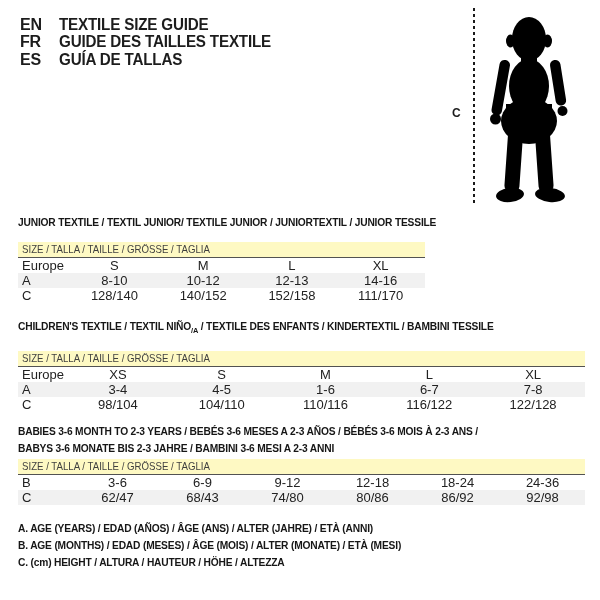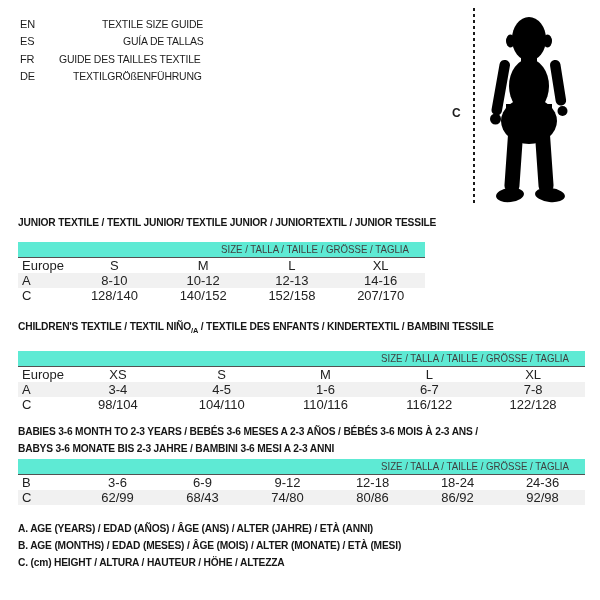--- a/index.html
+++ b/index.html
@@ -3,43 +3,43 @@
 <meta charset="utf-8">
 <style>
   html, body { margin: 0; padding: 0; }
   body { width: 600px; height: 600px; background: #ffffff; overflow: hidden; }
   .canvas {
     position: relative; width: 600px; height: 600px; background: #ffffff;
     font-family: "Liberation Sans", sans-serif; color: #1c1c1c;
   }
   
   .lang-list { position: absolute; left: 20px; top: 16px; }
-  .lang-row { display: flex; line-height: 17.4px; font-size: 11px; font-weight: 400; letter-spacing: -0.2px; justify-content: space-between; }
+  .lang-row { display: flex; line-height: 17.4px; font-size: 16px; font-weight: 700; letter-spacing: -0.2px; }
   .lang-code { width: 39px; flex: 0 0 39px; }
   .lang-label { transform: scaleX(0.95); transform-origin: left center; white-space: nowrap; }
   
   .measure-line {
     position: absolute; left: 473px; top: 8px; width: 2px; height: 198px;
     background: repeating-linear-gradient(to bottom, #1a1a1a 0 3px, transparent 3px 6px);
   }
   .measure-label { position: absolute; left: 452px; top: 106px; font-size: 12px; font-weight: 700; }
   .baby-svg { position: absolute; left: 484px; top: 8px; }
   
   .sec-title {
     position: absolute; left: 18px; font-size: 11px; font-weight: 700;
     letter-spacing: -0.2px; line-height: 17px; white-space: nowrap;
     transform: scaleX(0.93); transform-origin: left top; color: #161616;
   }
   .sub-a { font-size: 8px; position: relative; top: 2.5px; }
   
   .tbl { position: absolute; left: 18px; }
   .thead {
-    height: 15px; line-height: 15px; background: #5eead4;
+    height: 15px; line-height: 15px; background: #fef9c3;
     border-bottom: 1px solid #525252; color: #3f3f3f; font-size: 10.5px;
-    padding-left: 4px; white-space: nowrap; overflow: hidden; text-align: right;
+    padding-left: 4px; white-space: nowrap; overflow: hidden;
   }
   .thead .condense { display: inline-block; transform: scaleX(0.92); transform-origin: left center; }
   .trow { display: grid; grid-template-columns: var(--cols); height: 15px; line-height: 15px; font-size: 13px; color: #222222; }
   .trow.shaded { background: #f1f1f1; }
   .cl { text-align: left; padding-left: 4px; }
   .cv { text-align: center; }
   
   .footnotes { position: absolute; left: 18px; top: 520px; }
   .footnote {
     font-size: 11px; font-weight: 700; line-height: 16.8px; letter-spacing: -0.2px;
@@ -50,30 +50,26 @@
 <body>
 
 <div class="canvas">
 
   <div class="lang-list">
     <div class="lang-row">
       <span class="lang-code">EN</span>
       <span class="lang-label">TEXTILE SIZE GUIDE</span>
     </div>
     <div class="lang-row">
-      <span class="lang-code">ES</span>
-      <span class="lang-label">GUÍA DE TALLAS</span>
-    </div>
-    <div class="lang-row">
       <span class="lang-code">FR</span>
       <span class="lang-label">GUIDE DES TAILLES TEXTILE</span>
     </div>
     <div class="lang-row">
-      <span class="lang-code">DE</span>
-      <span class="lang-label">TEXTILGRÖßENFÜHRUNG</span>
+      <span class="lang-code">ES</span>
+      <span class="lang-label">GUÍA DE TALLAS</span>
     </div>
   </div>
 
   <div class="measure-line"></div>
   <div class="measure-label">C</div>
   <svg class="baby-svg" width="92" height="200" viewBox="0 0 92 200" aria-hidden="true">
     <g fill="#000000">
 
       <ellipse cx="45" cy="31" rx="17" ry="22"></ellipse>
       <ellipse cx="26.5" cy="33" rx="4.5" ry="6.5"></ellipse>
@@ -116,21 +112,21 @@
       <span class="cv">8-10</span>
       <span class="cv">10-12</span>
       <span class="cv">12-13</span>
       <span class="cv">14-16</span>
     </div>
     <div class="trow">
       <span class="cl">C</span>
       <span class="cv">128/140</span>
       <span class="cv">140/152</span>
       <span class="cv">152/158</span>
-      <span class="cv">207/170</span>
+      <span class="cv">111/170</span>
     </div>
   </div>
 
   <div class="sec-title" style="top:318px;"><span>CHILDREN'S TEXTILE / TEXTIL NIÑO</span><span class="sub-a">/A</span><span> / TEXTILE DES ENFANTS / KINDERTEXTIL / BAMBINI TESSILE</span></div>
   <div class="tbl" style="top:351px; width:567px; --cols:48px repeat(5,1fr);">
     <div class="thead">
       <span class="condense">SIZE / TALLA / TAILLE / GRÖSSE / TAGLIA</span>
     </div>
     <div class="trow">
       <span class="cl">Europe</span>
@@ -170,21 +166,21 @@
       <span class="cl">B</span>
       <span class="cv">3-6</span>
       <span class="cv">6-9</span>
       <span class="cv">9-12</span>
       <span class="cv">12-18</span>
       <span class="cv">18-24</span>
       <span class="cv">24-36</span>
     </div>
     <div class="trow shaded">
       <span class="cl">C</span>
-      <span class="cv">62/99</span>
+      <span class="cv">62/47</span>
       <span class="cv">68/43</span>
       <span class="cv">74/80</span>
       <span class="cv">80/86</span>
       <span class="cv">86/92</span>
       <span class="cv">92/98</span>
     </div>
   </div>
 
   <div class="footnotes">
     <div class="footnote">A. AGE (YEARS) / EDAD (AÑOS) / ÂGE (ANS) / ALTER (JAHRE) / ETÀ (ANNI)</div>

